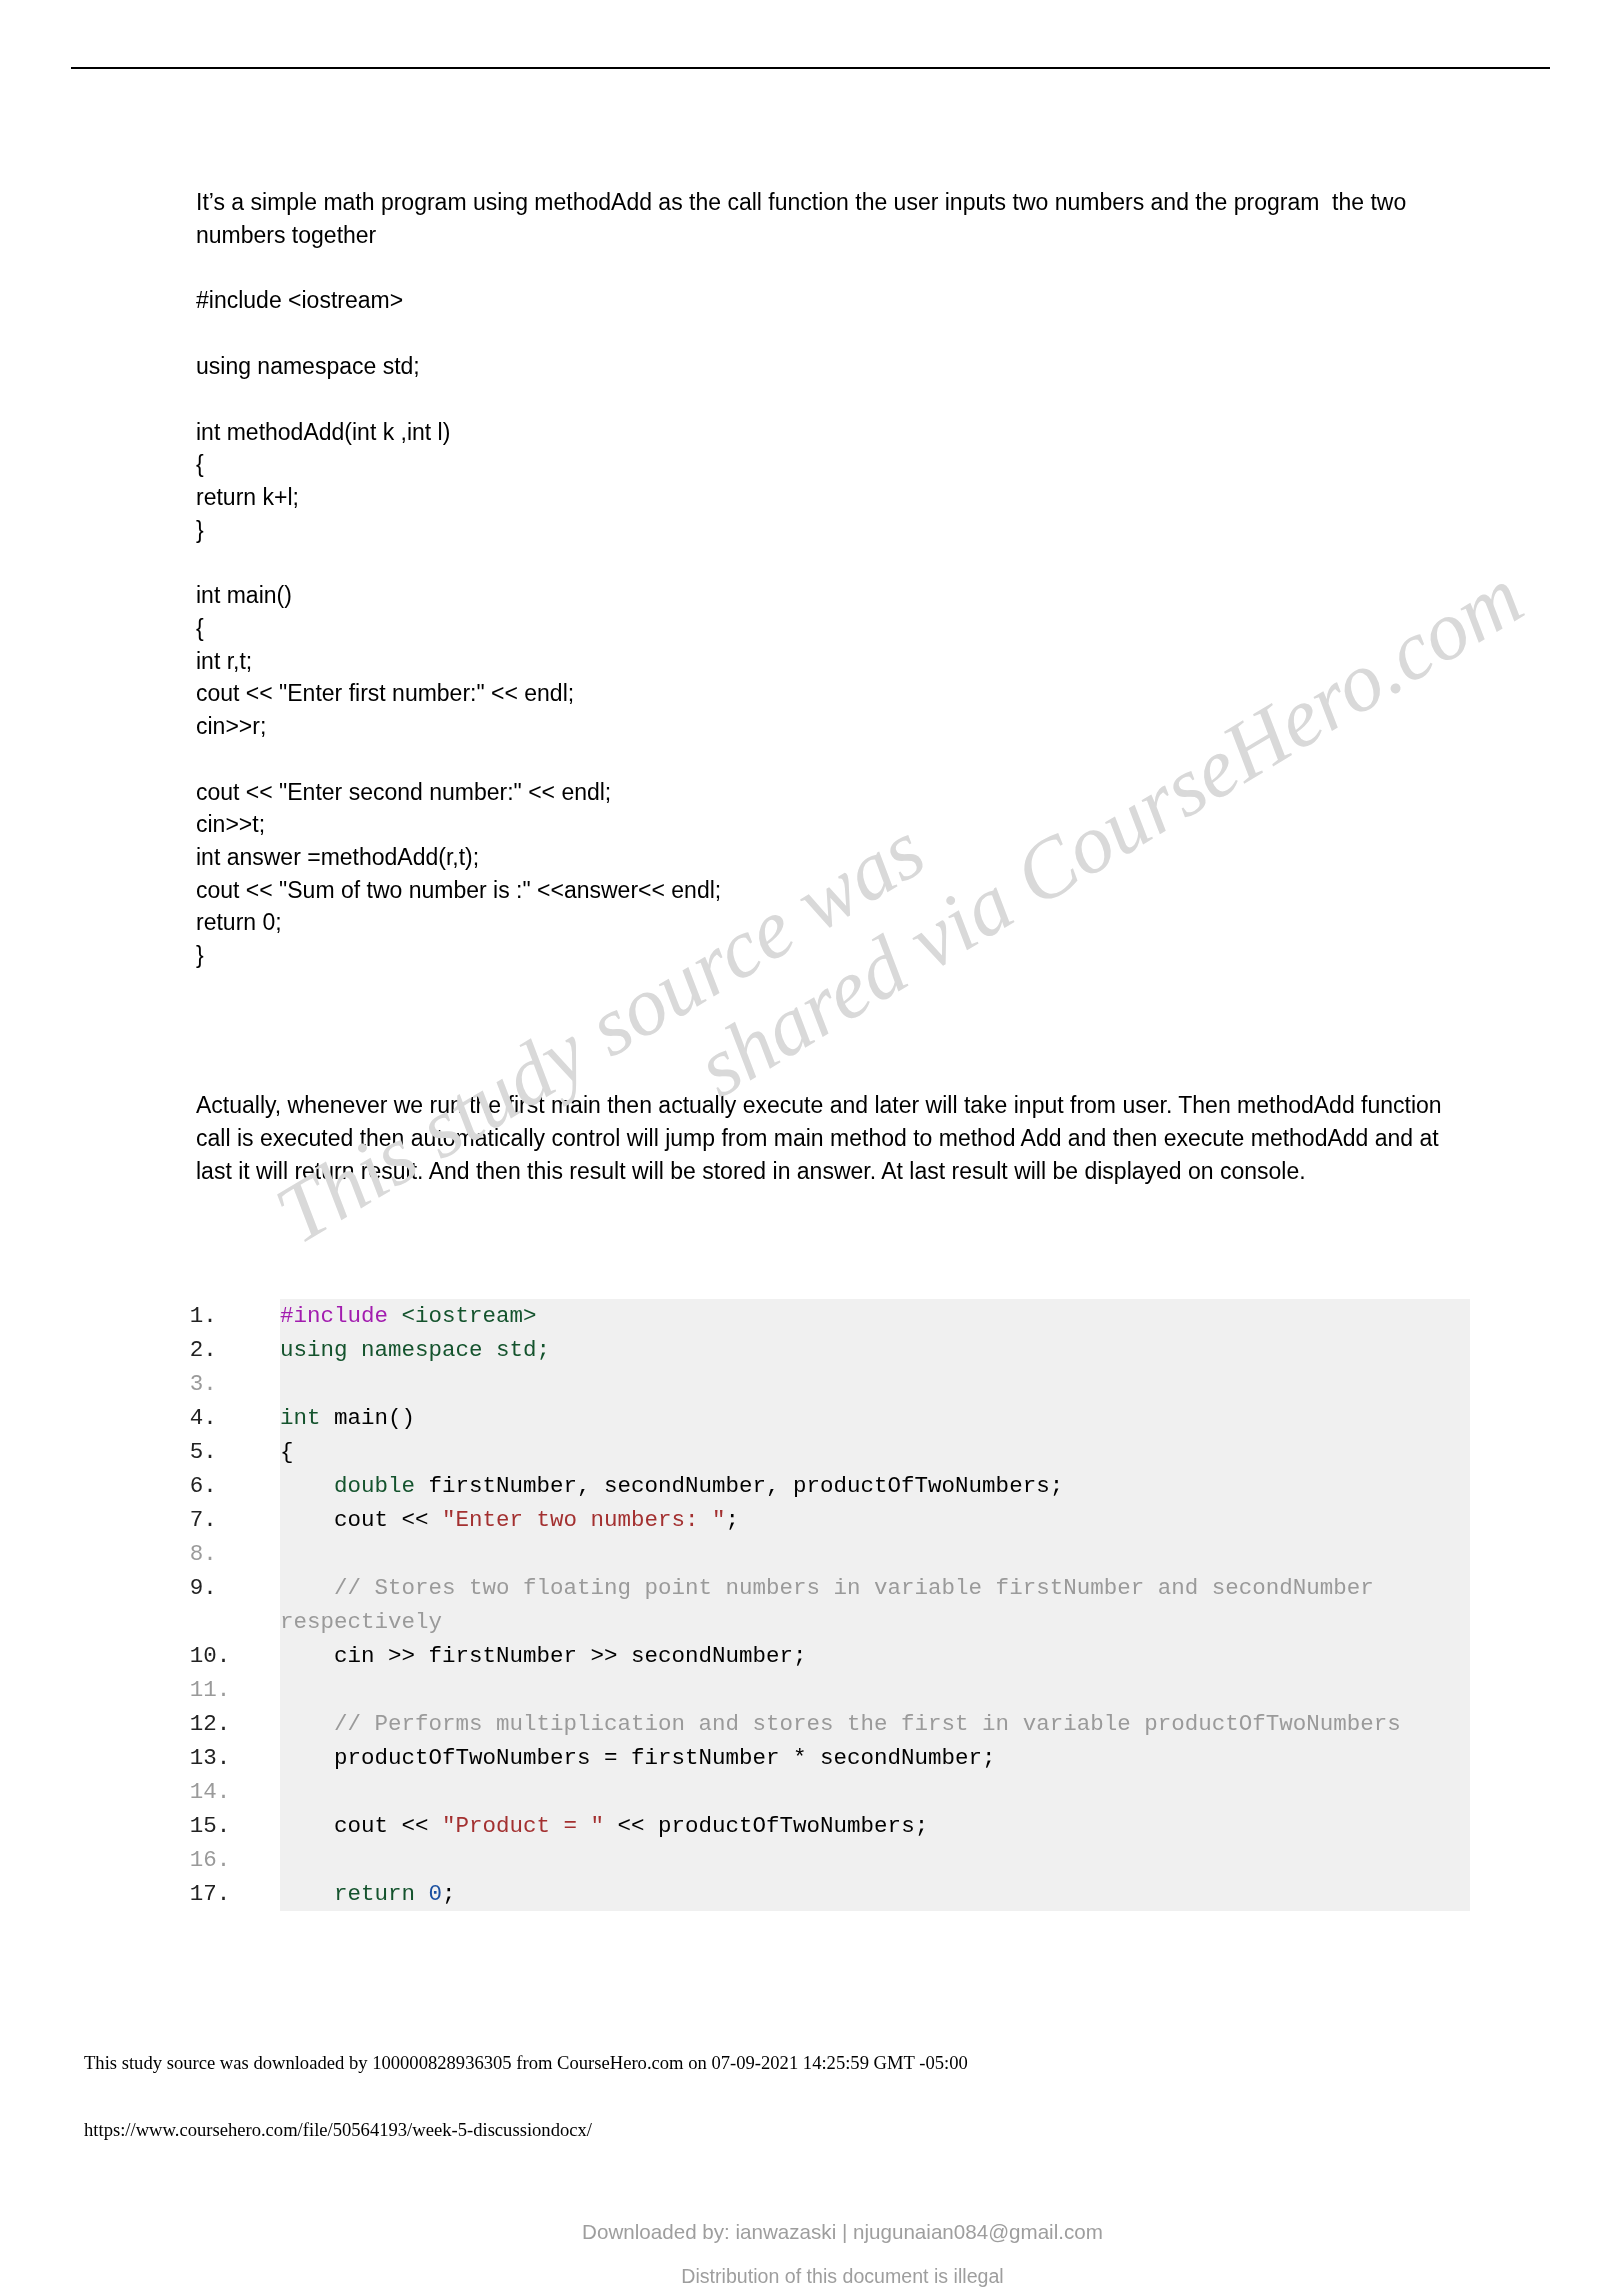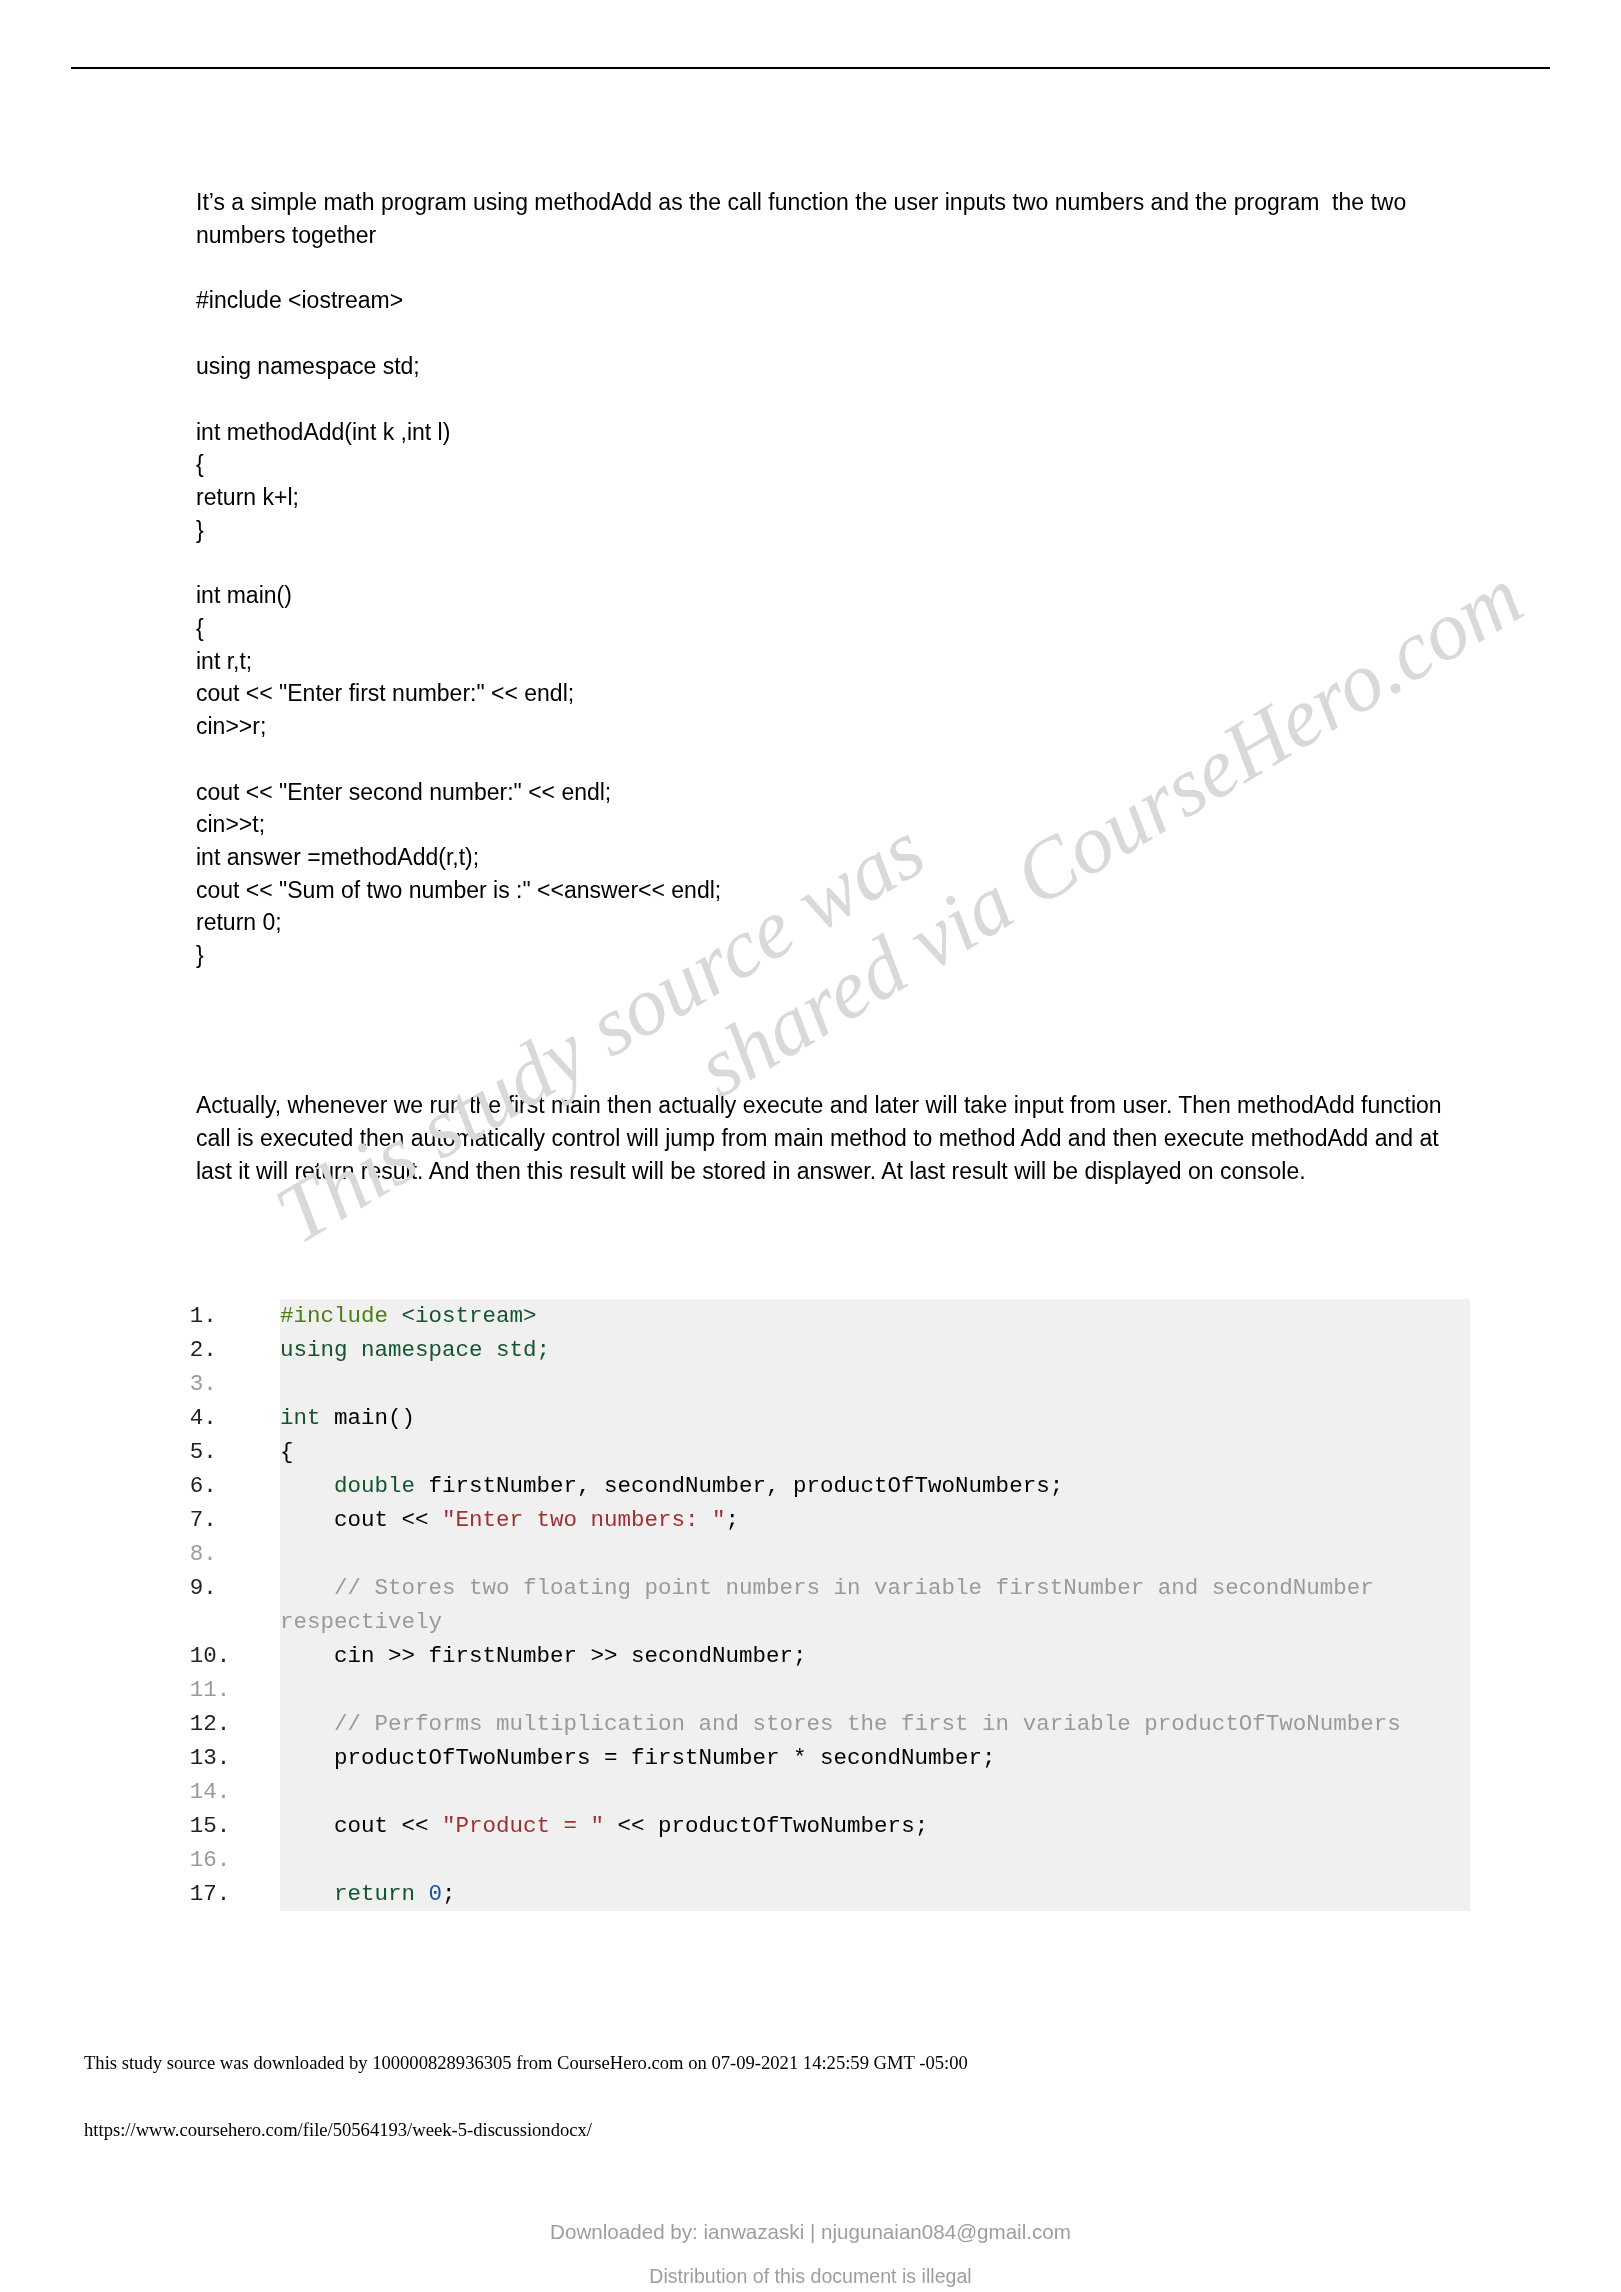--- a/index.html
+++ b/index.html
@@ -12,20 +12,21 @@
     height: 2293px;
     position: relative;
     font-family: "Liberation Sans", sans-serif;
     color: #000000;
     overflow: hidden;
   }
   .page {
     position: absolute;
     inset: 0;
     background: #fff;
+    padding-left: 32px;
   }
   .top-rule {
     position: absolute;
     left: 71px;
     right: 71px;
     top: 67px;
     height: 2px;
     background: #000;
   }
   .content {
@@ -101,21 +102,21 @@
   .ln.dim { color: #9a9a9a; }
   .code-txt {
     flex: 1 1 auto;
     white-space: pre-wrap;
     background: #f0f0f0;
     min-height: 34px;
   }
   .kw { color: #14532d; }
   .str { color: #a33030; }
   .cm { color: #9a9a9a; }
-  .pp { color: #4d7c0f; text-align: center; }
+  .pp { color: #a21caf; text-align: center; }
   .num { color: #1a4fa0; }
 
   
   .footer-line {
     position: absolute;
     font-family: "Liberation Serif", serif;
     font-size: 18.6px;
     color: #000;
   }
   .f1 { left: 84px; top: 2052px; }

